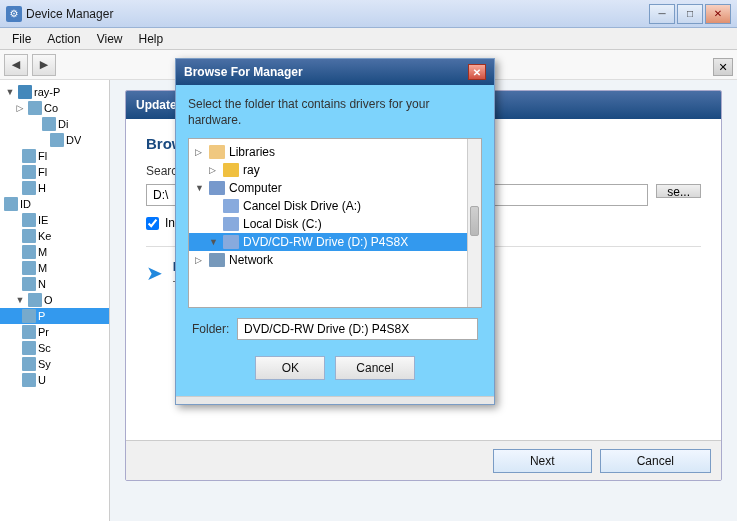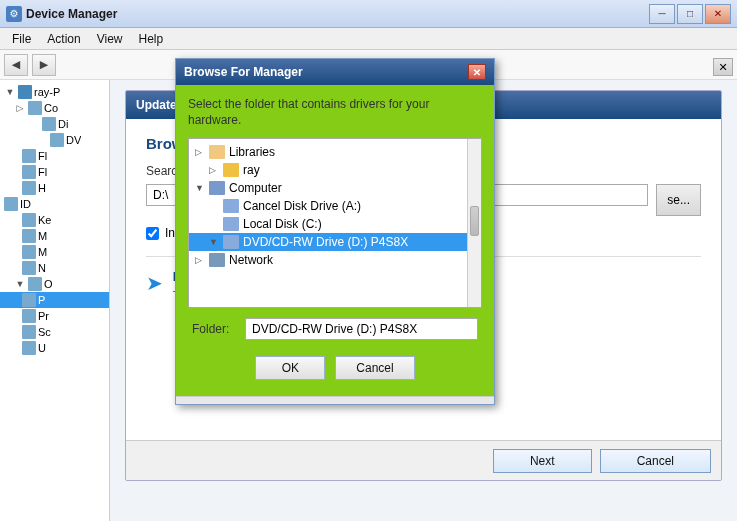--- a/index.html
+++ b/index.html
@@ -27,21 +27,21 @@
       height: 16px;
       margin-right: 4px;
       background: #4a7fc1;
       border-radius: 2px;
       display: flex; align-items: center; justify-content: center;
       color: white; font-size: 10px;
     }
     .title-bar-text {
       flex: 1;
       font-size: 12px;
-      font-weight: bold;
+      font-weight: normal;
       color: #1a1a1a;
     }
     .title-bar-buttons {
       display: flex;
       gap: 2px;
     }
     .title-btn {
       width: 26px;
       height: 20px;
       border: 1px solid #7a9cc5;
@@ -228,21 +228,21 @@
 
     .search-input {
       flex: 1;
       height: 22px;
       border: 1px solid #aaa;
       padding: 2px 6px;
       font-size: 12px;
     }
 
     .browse-btn {
-      height: 32px;
+      height: 14px;
       padding: 0 10px;
       border: 1px solid #aaa;
       background: linear-gradient(to bottom, #f0f0f0, #d8d8d8);
       cursor: pointer;
       font-size: 12px;
     }
 
     .checkbox-row {
       display: flex;
       align-items: center;
@@ -347,21 +347,21 @@
       font-size: 10px;
       font-weight: bold;
       cursor: pointer;
       display: flex;
       align-items: center;
       justify-content: center;
     }
 
     .dialog-body {
       padding: 12px;
-      background: #84cc16;
+      background: #7dd3fc;
       margin: 0;
     }
 
     .dialog-instruction {
       font-size: 12px;
       color: #333;
       margin-bottom: 10px;
       line-height: 1.3;
     }
 
@@ -416,21 +416,21 @@
       background: #66aacc;
     }
 
     .folder-label {
       font-size: 12px;
     }
 
     .folder-row-field {
       display: flex;
       align-items: center;
-      gap: 8px;
+      gap: 0;
       margin-bottom: 10px;
       padding: 0 4px;
     }
 
     .folder-row-label {
       font-size: 12px;
       color: #333;
       min-width: 45px;
     }
 
@@ -552,20 +552,24 @@
     <div class="tree-item" style="padding-left:22px">
       <span class="item-icon device"></span>
       <span class="tree-item-text">H</span>
     </div>
     <div class="tree-item" style="">
       <span class="item-icon device"></span>
       <span class="tree-item-text">ID</span>
     </div>
     <div class="tree-item" style="padding-left:22px">
       <span class="item-icon device"></span>
+      <span class="tree-item-text">IE</span>
+    </div>
+    <div class="tree-item" style="padding-left:22px">
+      <span class="item-icon device"></span>
       <span class="tree-item-text">Ke</span>
     </div>
     <div class="tree-item" style="padding-left:22px">
       <span class="item-icon device"></span>
       <span class="tree-item-text">M</span>
     </div>
     <div class="tree-item" style="padding-left:22px">
       <span class="item-icon device"></span>
       <span class="tree-item-text">M</span>
     </div>
@@ -582,20 +586,24 @@
       <span class="item-icon device"></span>
       <span class="tree-item-text">P</span>
     </div>
     <div class="tree-item" style="padding-left:22px">
       <span class="item-icon device"></span>
       <span class="tree-item-text">Pr</span>
     </div>
     <div class="tree-item" style="padding-left:22px">
       <span class="item-icon device"></span>
       <span class="tree-item-text">Sc</span>
+    </div>
+    <div class="tree-item" style="padding-left:22px">
+      <span class="item-icon device"></span>
+      <span class="tree-item-text">Sy</span>
     </div>
     <div class="tree-item" style="padding-left:22px">
       <span class="item-icon device"></span>
       <span class="tree-item-text">U</span>
     </div>
   </div>
 
   <div class="content-panel">
     <div class="update-driver-panel">
       <div class="panel-title-bar">

